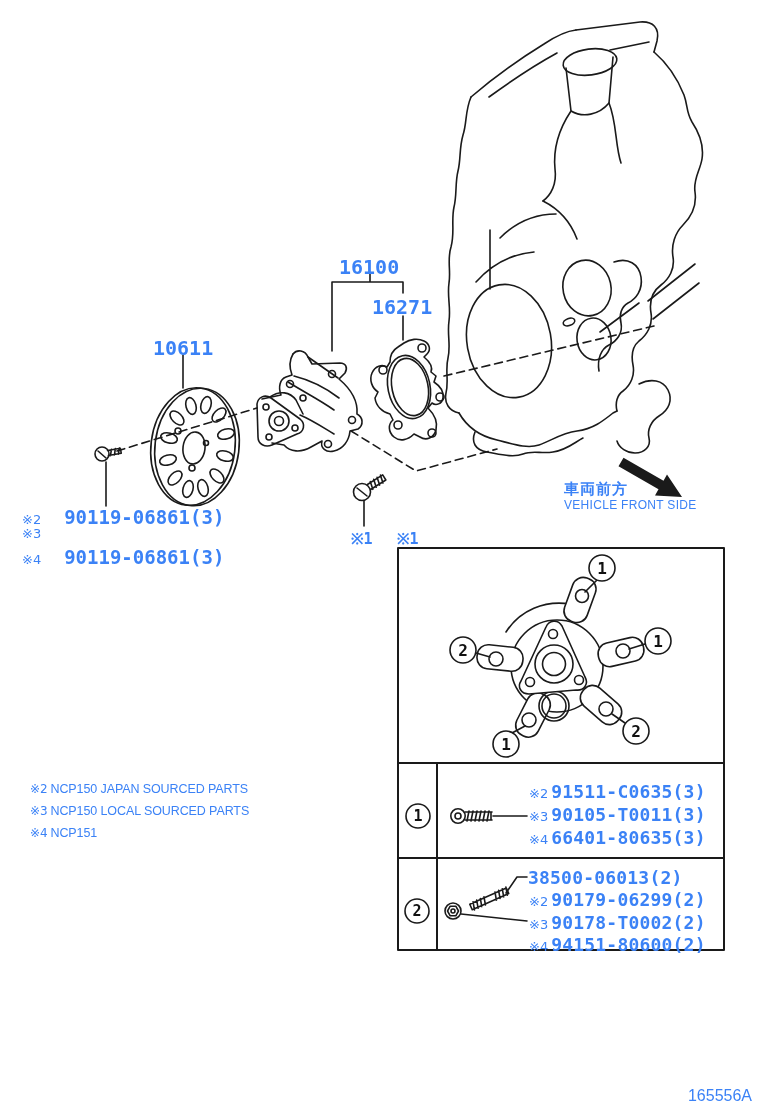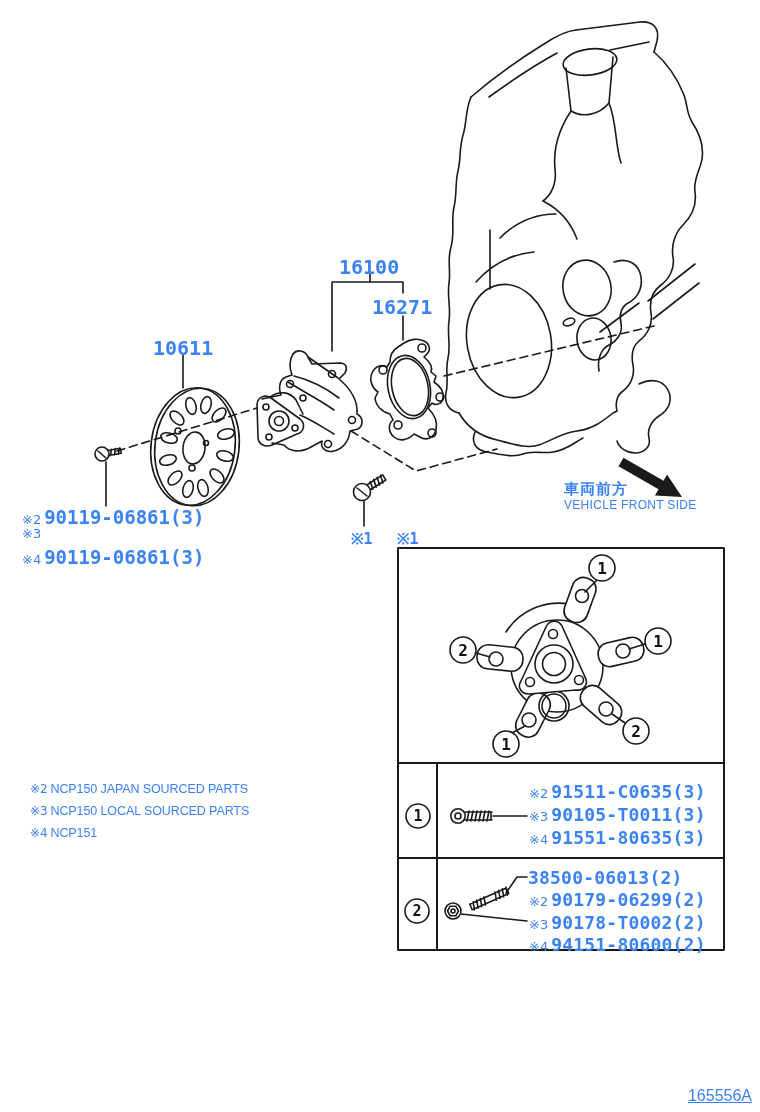--- a/index.html
+++ b/index.html
@@ -1,21 +1,21 @@
 <!DOCTYPE html>
 <html><head>
 <meta charset="utf-8">
 <style>
   html,body{margin:0;padding:0;background:#fff;}
   .page{position:relative;width:760px;height:1112px;background:#fff;overflow:hidden;
         font-family:"Liberation Sans",sans-serif;color:#111;}
   .art{position:absolute;left:0;top:0;}
   .t{position:absolute;white-space:nowrap;color:#3b82f6;}
   .mono-lg{font:700 20px "DejaVu Sans Mono",monospace;}
-  .mono-md{font:700 19px "DejaVu Sans Mono",monospace;}
+  .mono-md{font:700 19px "DejaVu Sans Mono",monospace;margin-left:20px;}
   .mono-tb{font:700 18px "DejaVu Sans Mono",monospace;letter-spacing:.2px;}
   .refmark{font:400 13px "DejaVu Sans",sans-serif;}
   .ref1{font:700 15px "DejaVu Sans Mono",monospace;}
   .pnrow{display:flex;align-items:baseline;gap:3px;}
   .note{font:400 12.5px "Liberation Sans",sans-serif;letter-spacing:-.1px;display:flex;align-items:baseline;gap:3px;}
   .note .refmark{font-size:12px;}
   .jp{font:700 15px "DejaVu Sans",sans-serif;letter-spacing:1px;}
   .en{font:400 12px "Liberation Sans",sans-serif;letter-spacing:.3px;}
   .docid{font:400 16px "Liberation Sans",sans-serif;width:72px;text-align:right;}
   svg text{font:700 15px "DejaVu Sans Mono",monospace;fill:#111;text-anchor:middle;}
@@ -231,21 +231,21 @@
 <div class="t pnrow" style="left:529px;top:781px;">
   <span class="refmark">※2</span>
   <span class="mono-tb">91511-C0635(3)</span>
 </div>
 <div class="t pnrow" style="left:529px;top:804px;">
   <span class="refmark">※3</span>
   <span class="mono-tb">90105-T0011(3)</span>
 </div>
 <div class="t pnrow" style="left:529px;top:827px;">
   <span class="refmark">※4</span>
-  <span class="mono-tb">91551-80635(3)</span>
+  <span class="mono-tb">66401-80635(3)</span>
 </div>
 
 <div class="t pnrow" style="left:528px;top:867px;">
   <span class="mono-tb">38500-06013(2)</span>
 </div>
 <div class="t pnrow" style="left:529px;top:889px;">
   <span class="refmark">※2</span>
   <span class="mono-tb">90179-06299(2)</span>
 </div>
 <div class="t pnrow" style="left:529px;top:912px;">
@@ -263,15 +263,15 @@
 </div>
 <div class="t note" style="left:30px;top:804px;">
   <span class="refmark">※3</span>
   <span>NCP150 LOCAL SOURCED PARTS</span>
 </div>
 <div class="t note" style="left:30px;top:826px;">
   <span class="refmark">※4</span>
   <span>NCP151</span>
 </div>
 
-<div class="t docid" style="left:680px;top:1087px;text-decoration:underline;">165556A</div>
+<div class="t docid" style="left:680px;top:1087px;">165556A</div>
 
 </div>
 
 </body></html>

